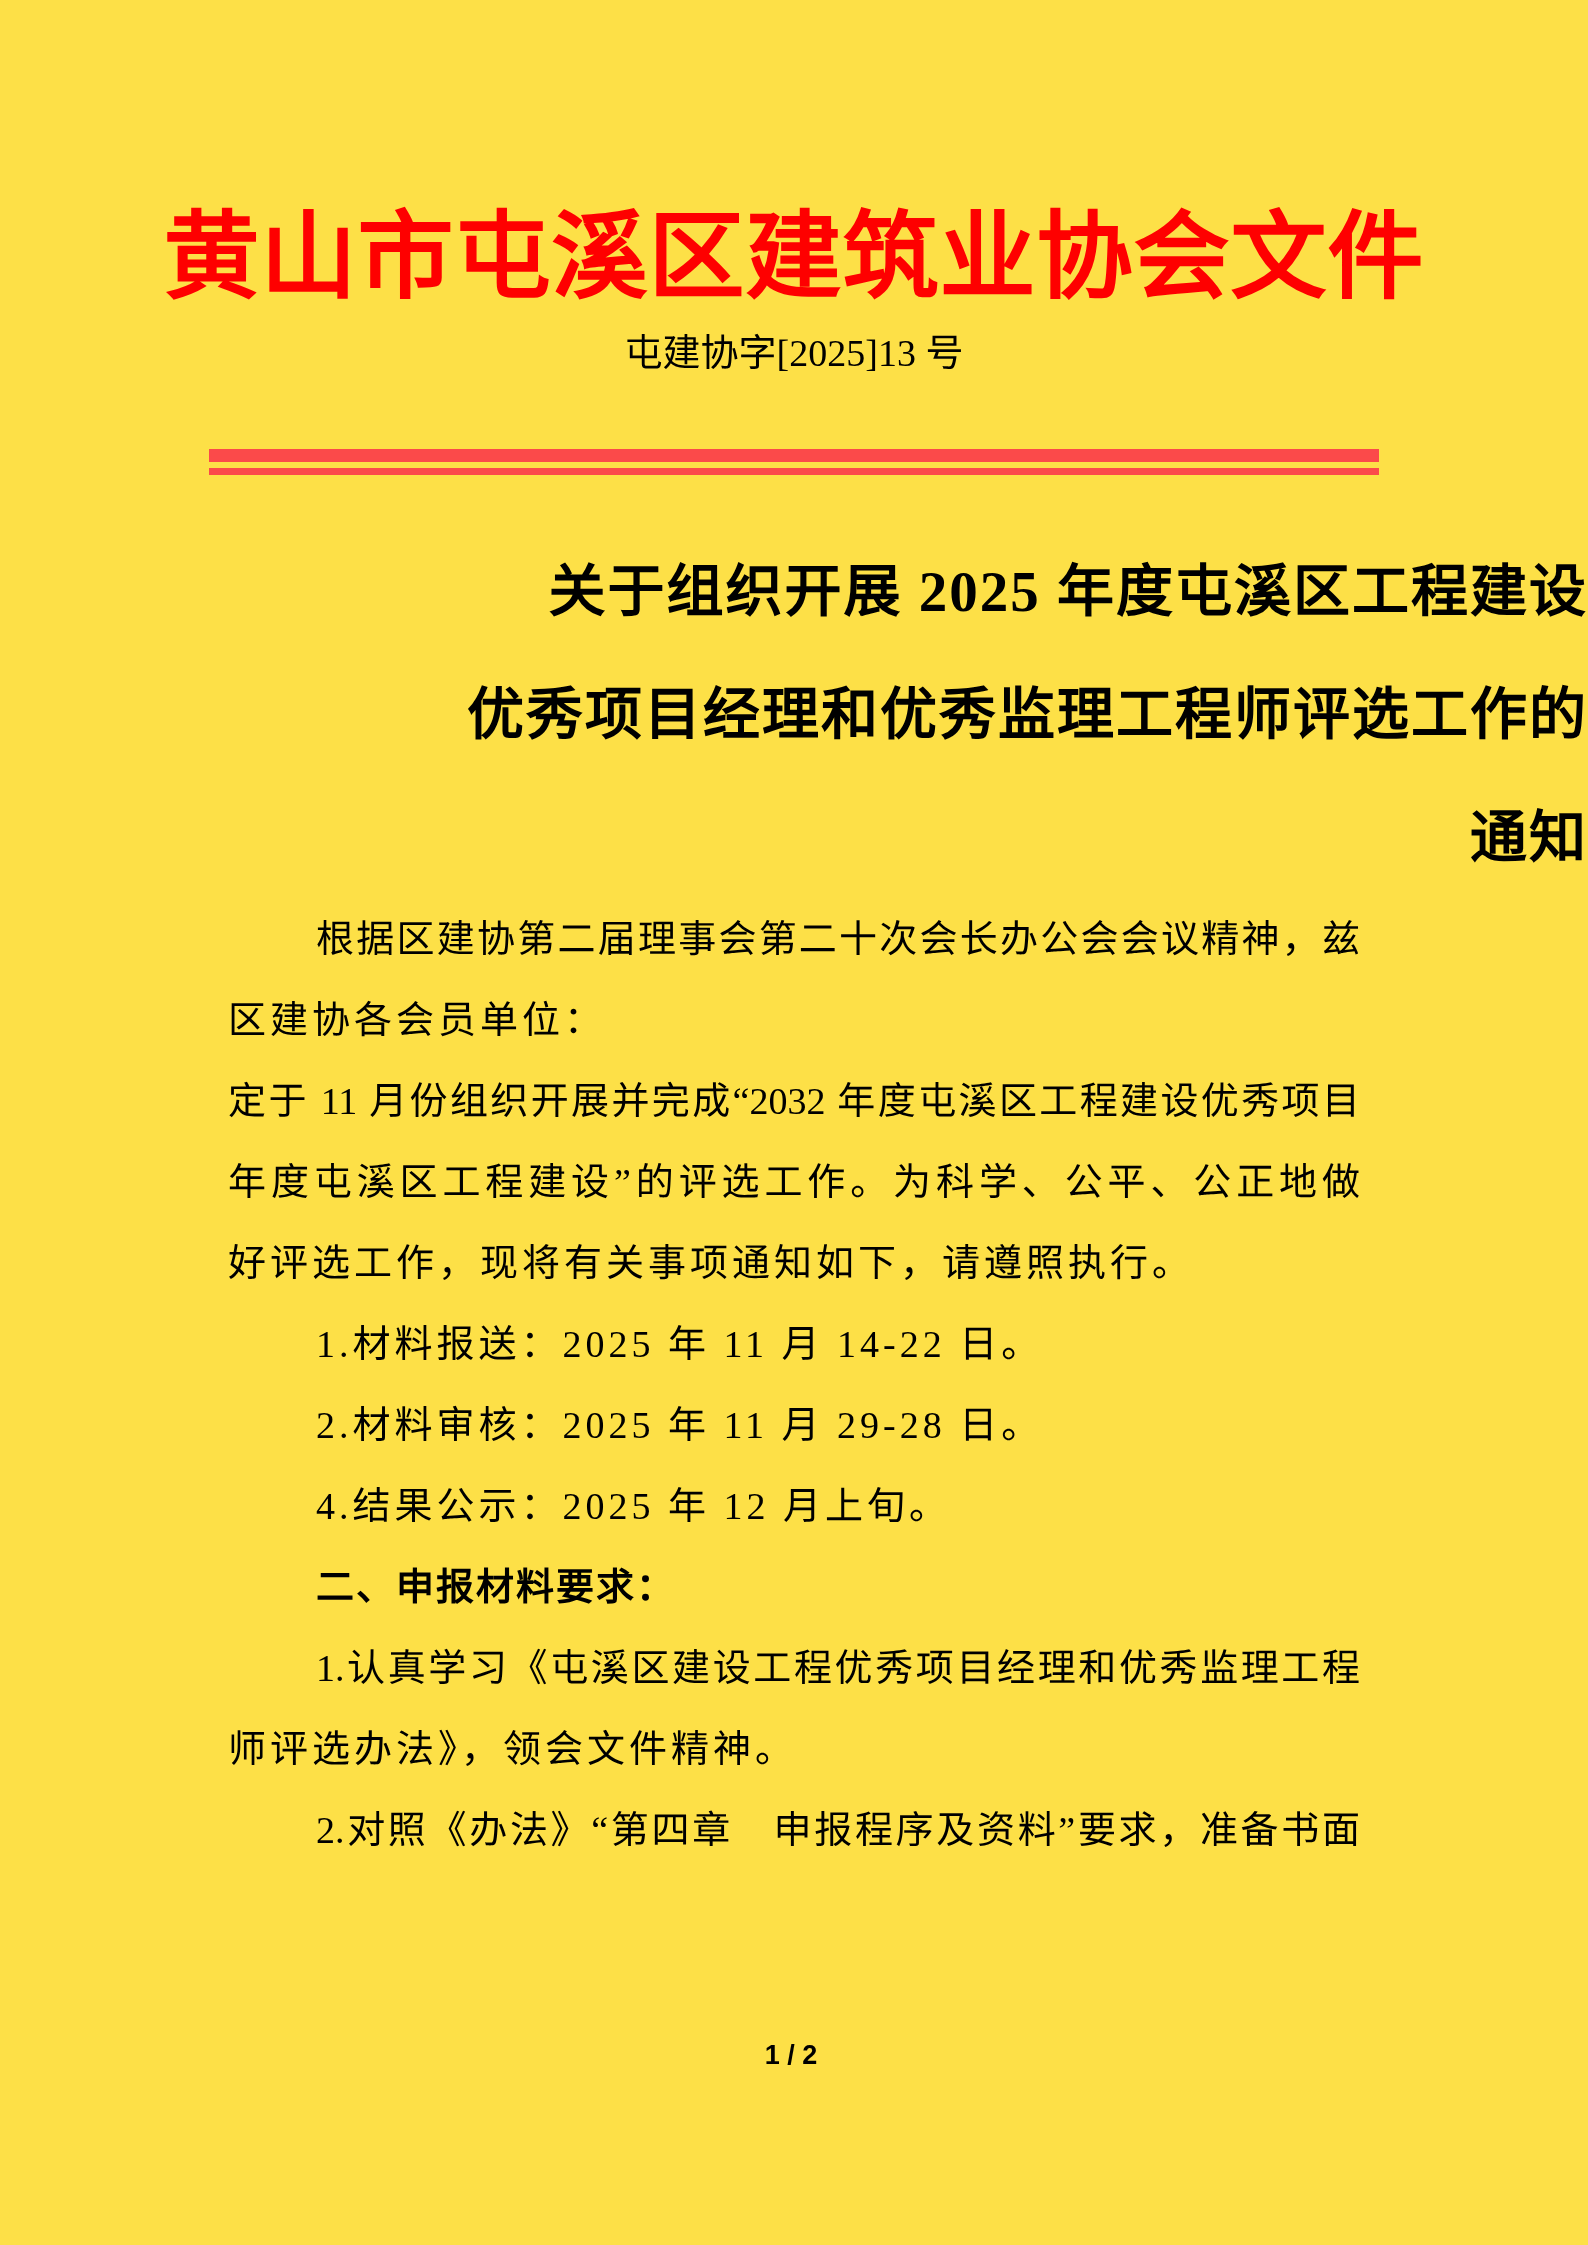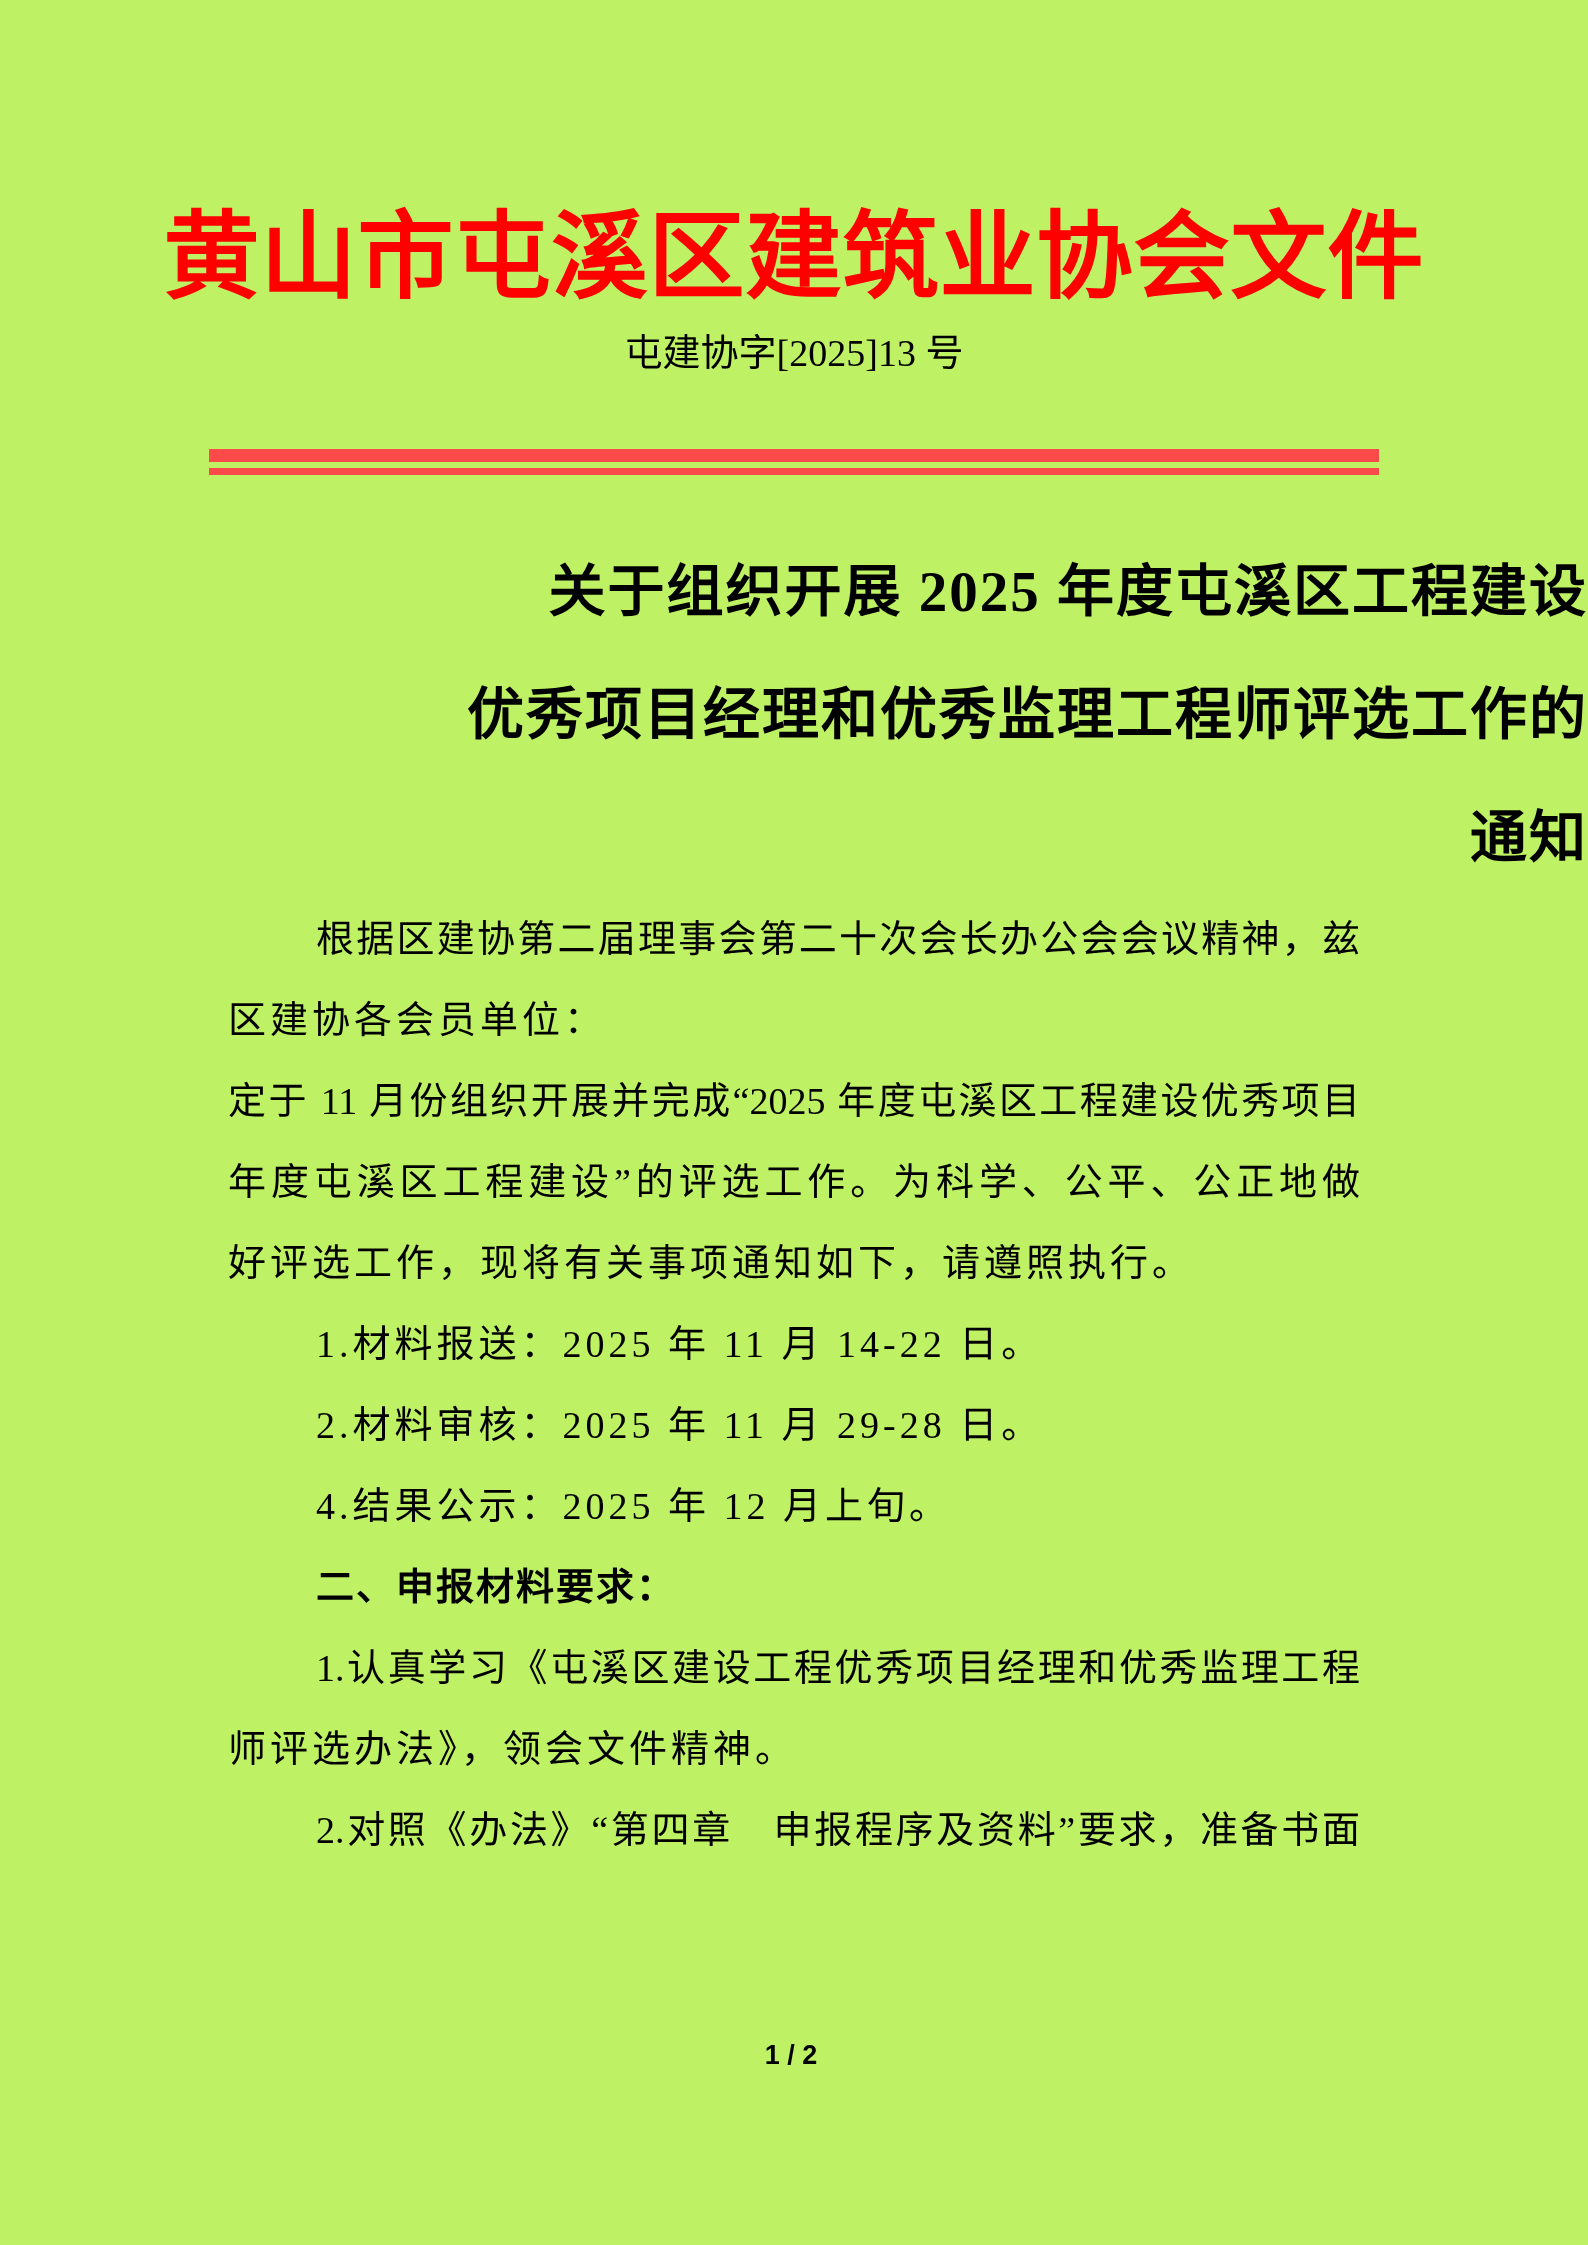--- a/index.html
+++ b/index.html
@@ -6,21 +6,21 @@
     --letterhead-red:#fe0000;
     --rule-red:#fb4a4a;
     --ink:#000000;
   }
   html,body{margin:0;padding:0;background:#ffffff;}
   .page{
     position:relative;
     width:1588px;
     height:2245px;
     margin:0 auto;
-    background:#bef264;
+    background:#fde047;
     overflow:hidden;
     color:var(--ink);
   }
   
   .letterhead{
     margin:0;
     padding-top:200px;
     text-align:center;
     font-family:"Liberation Serif","DejaVu Serif",serif;
     font-weight:700;
@@ -112,21 +112,21 @@
 
   <div class="doc-title">
     <div>关于组织开展 2025 年度屯溪区工程建设</div>
     <div>优秀项目经理和优秀监理工程师评选工作的</div>
     <div>通知</div>
   </div>
 
   <div class="body">
     <div class="line full indent">根据区建协第二届理事会第二十次会长办公会会议精神，兹</div>
     <div class="line">区建协各会员单位：</div>
-    <div class="line full">定于 11 月份组织开展并完成“2025 年度屯溪区工程建设优秀项目</div>
+    <div class="line full">定于 11 月份组织开展并完成“2032 年度屯溪区工程建设优秀项目</div>
     <div class="line full">年度屯溪区工程建设”的评选工作。为科学、公平、公正地做</div>
     <div class="line">好评选工作，现将有关事项通知如下，请遵照执行。</div>
     <div class="line indent">1.材料报送：2025 年 11 月 14-22 日。</div>
     <div class="line indent">2.材料审核：2025 年 11 月 29-28 日。</div>
     <div class="line indent">4.结果公示：2025 年 12 月上旬。</div>
     <div class="line heading indent">二、申报材料要求：</div>
     <div class="line full indent">1.认真学习《屯溪区建设工程优秀项目经理和优秀监理工程</div>
     <div class="line">师评选办法》，领会文件精神。</div>
     <div class="line full indent">2.对照《办法》“第四章　申报程序及资料”要求，准备书面</div>
   </div>

